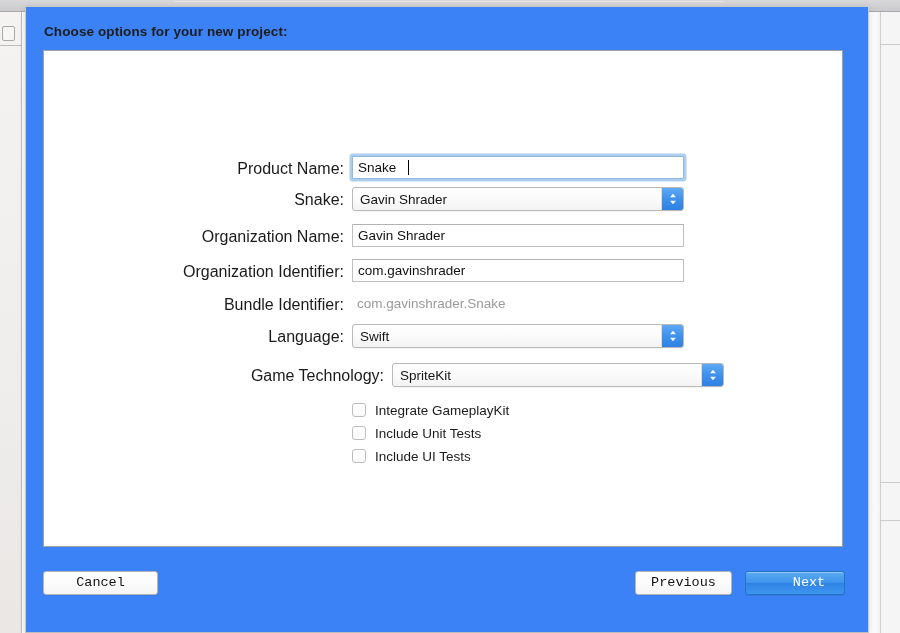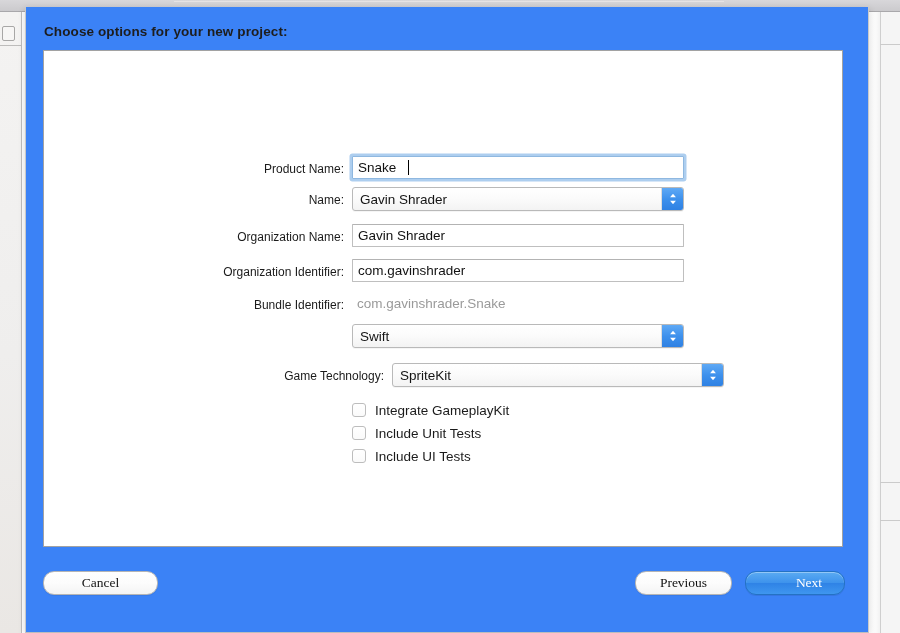--- a/index.html
+++ b/index.html
@@ -124,21 +124,21 @@
     height: 26px;
   }
   .row-label {
     position: absolute;
     left: 0;
     width: 300px;
     top: 0;
     height: 26px;
     line-height: 26px;
     text-align: right;
-    font-size: 12px;
+    font-size: 16px;
     color: #1b1b1b;
     white-space: nowrap;
   }
   .row-control {
     position: absolute;
     left: 308px;
     top: 0;
   }
 
   
@@ -241,22 +241,22 @@
     font-size: 13.5px;
     color: #1b1b1b;
     white-space: nowrap;
   }
 
   
   .btn {
     position: absolute;
     box-sizing: border-box;
     height: 24px;
-    border-radius: 11px;
-    font-family: Liberation Serif, serif;
+    border-radius: 3px;
+    font-family: Liberation Mono, monospace;
     font-size: 13.5px;
     text-align: center;
     line-height: 22px;
     cursor: default;
     user-select: none;
   }
   .btn-default {
     background: linear-gradient(to bottom, #ffffff 0%, #fcfcfc 50%, #f4f4f4 100%);
     border: 1px solid #b5b5b5;
     color: #121212;
@@ -296,21 +296,21 @@
 
   <div class="content-panel">
     <div class="form" id="form-rows">
         <div class="row" style="top: 105px;">
           <div class="row-label">Product Name:</div>
           <div class="row-control">
             <div style="position: relative;"><input type="text" class="textfield focused" value="Snake" style=""><div class="caret"></div></div>
           </div>
         </div>
         <div class="row" style="top: 136px;">
-          <div class="row-label">Name:</div>
+          <div class="row-label">Snake:</div>
           <div class="row-control">
             <div class="popup">
               <div class="popup-text">Gavin Shrader</div>
               <div class="popup-arrows">
                 <svg width="9" height="13" viewBox="0 0 9 13" aria-hidden="true">
                   <path d="M4.5 1.2 L7.4 4.7 L1.6 4.7 Z" fill="#ffffff"></path>
                   <path d="M4.5 11.8 L1.6 8.3 L7.4 8.3 Z" fill="#ffffff"></path>
                 </svg>
               </div>
             </div>
@@ -328,20 +328,21 @@
             <div style="position: relative;"><input type="text" class="textfield" value="com.gavinshrader" style=""></div>
           </div>
         </div>
         <div class="row" style="top: 241px;">
           <div class="row-label">Bundle Identifier:</div>
           <div class="row-control">
             <div class="static-value">com.gavinshrader.Snake</div>
           </div>
         </div>
         <div class="row" style="top: 273px;">
+          <div class="row-label">Language:</div>
           <div class="row-control">
             <div class="popup">
               <div class="popup-text">Swift</div>
               <div class="popup-arrows">
                 <svg width="9" height="13" viewBox="0 0 9 13" aria-hidden="true">
                   <path d="M4.5 1.2 L7.4 4.7 L1.6 4.7 Z" fill="#ffffff"></path>
                   <path d="M4.5 11.8 L1.6 8.3 L7.4 8.3 Z" fill="#ffffff"></path>
                 </svg>
               </div>
             </div>

